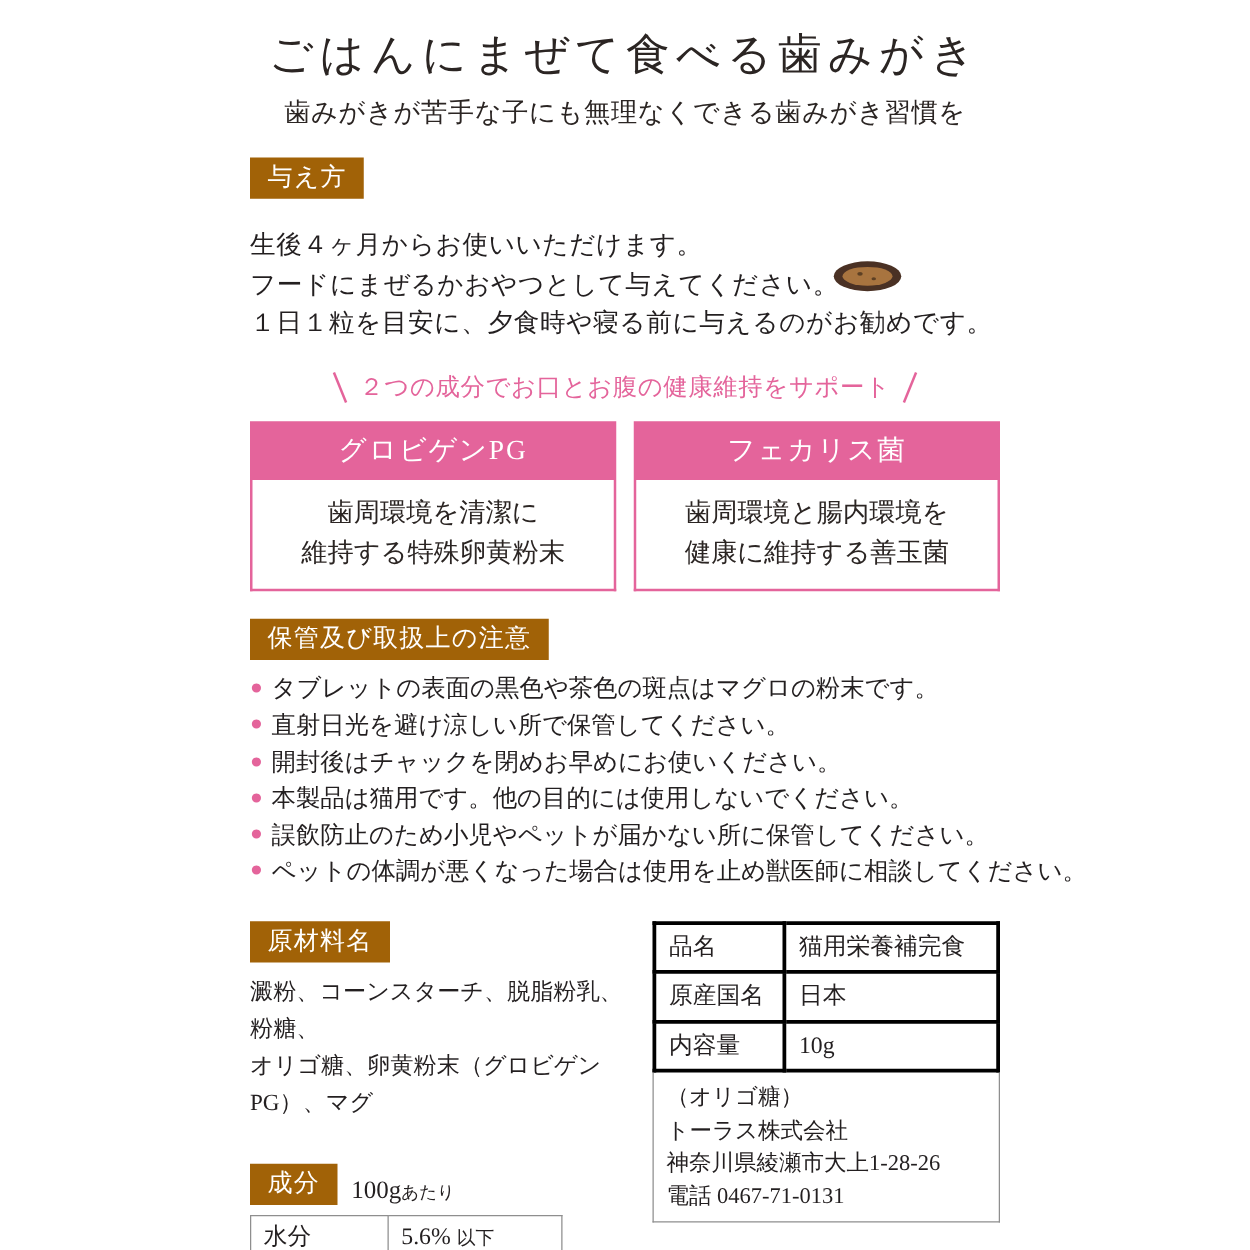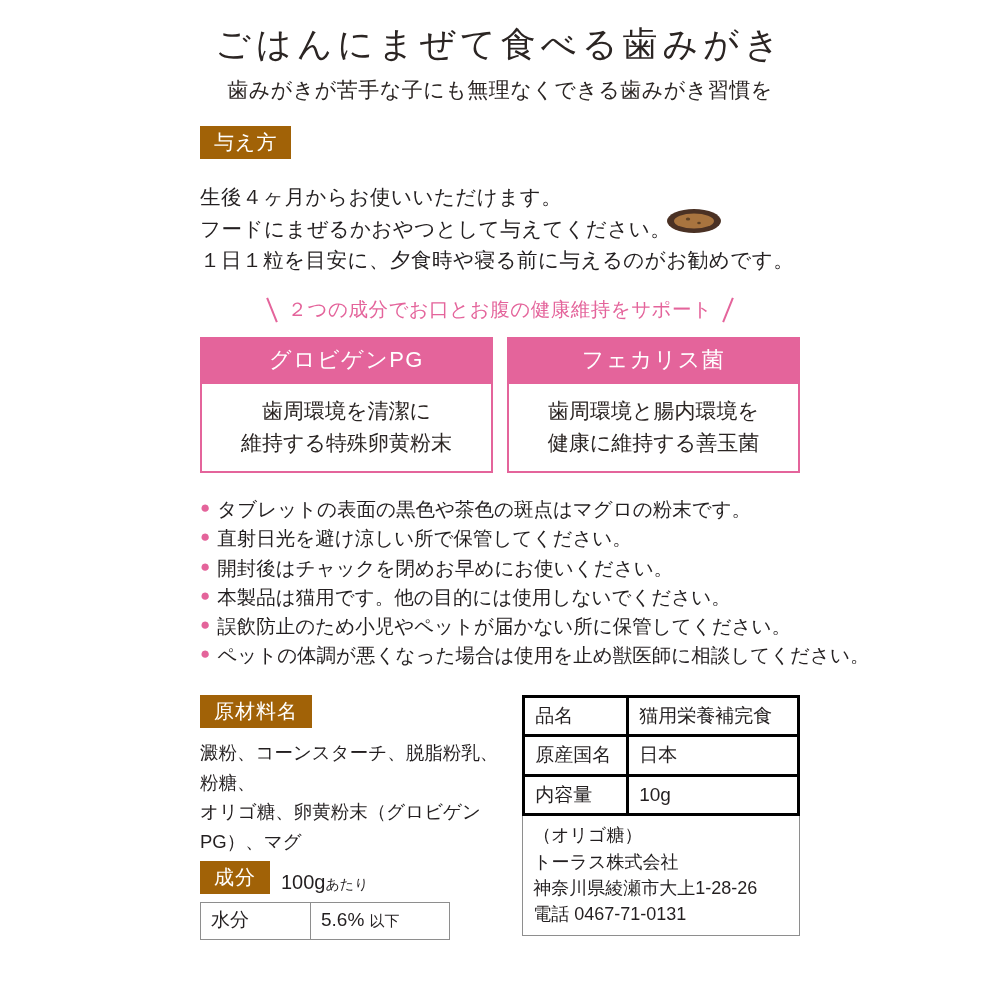--- a/index.html
+++ b/index.html
@@ -13,20 +13,21 @@
     background: #ffffff;
     font-family: "Liberation Sans", sans-serif;
     color: #231f20;
     overflow: hidden;
   }
   .page {
     position: relative;
     width: 1000px;
     height: 1000px;
     padding: 0;
+    font-family: Liberation Serif, serif;
   }
   
   .header {
     text-align: center;
     padding-top: 22px;
   }
   .main-title {
     font-size: 35px;
     letter-spacing: 5px;
     color: #2b2523;
@@ -142,21 +143,21 @@
   .mat-text {
     font-size: 18.5px;
     line-height: 1.62;
     margin-top: 10px;
     letter-spacing: 0px;
   }
   .seibun-row {
     display: flex;
     align-items: flex-end;
     gap: 11px;
-    margin-top: 4px;
+    margin-top: 32px;
   }
   .per100 { font-size: 20px; }
   .per100 .small { font-size: 14px; }
   
   table {
     border-collapse: collapse;
     width: 100%;
     font-size: 19px;
   }
   .tbl-seibun { margin-top: 8px; width: 250px; }
@@ -227,20 +228,21 @@
       <div class="card">
         <div class="card-head">フェカリス菌</div>
         <div class="card-body">
           <div>歯周環境と腸内環境を</div>
           <div>健康に維持する善玉菌</div>
         </div>
       </div>
     </div>
 
     <div class="block">
+      <span class="tag">保管及び取扱上の注意</span>
       <div class="notes">
         <div class="note">
           <span class="dot">●</span>
           <span>タブレットの表面の黒色や茶色の斑点はマグロの粉末です。</span>
         </div>
         <div class="note">
           <span class="dot">●</span>
           <span>直射日光を避け涼しい所で保管してください。</span>
         </div>
         <div class="note">

